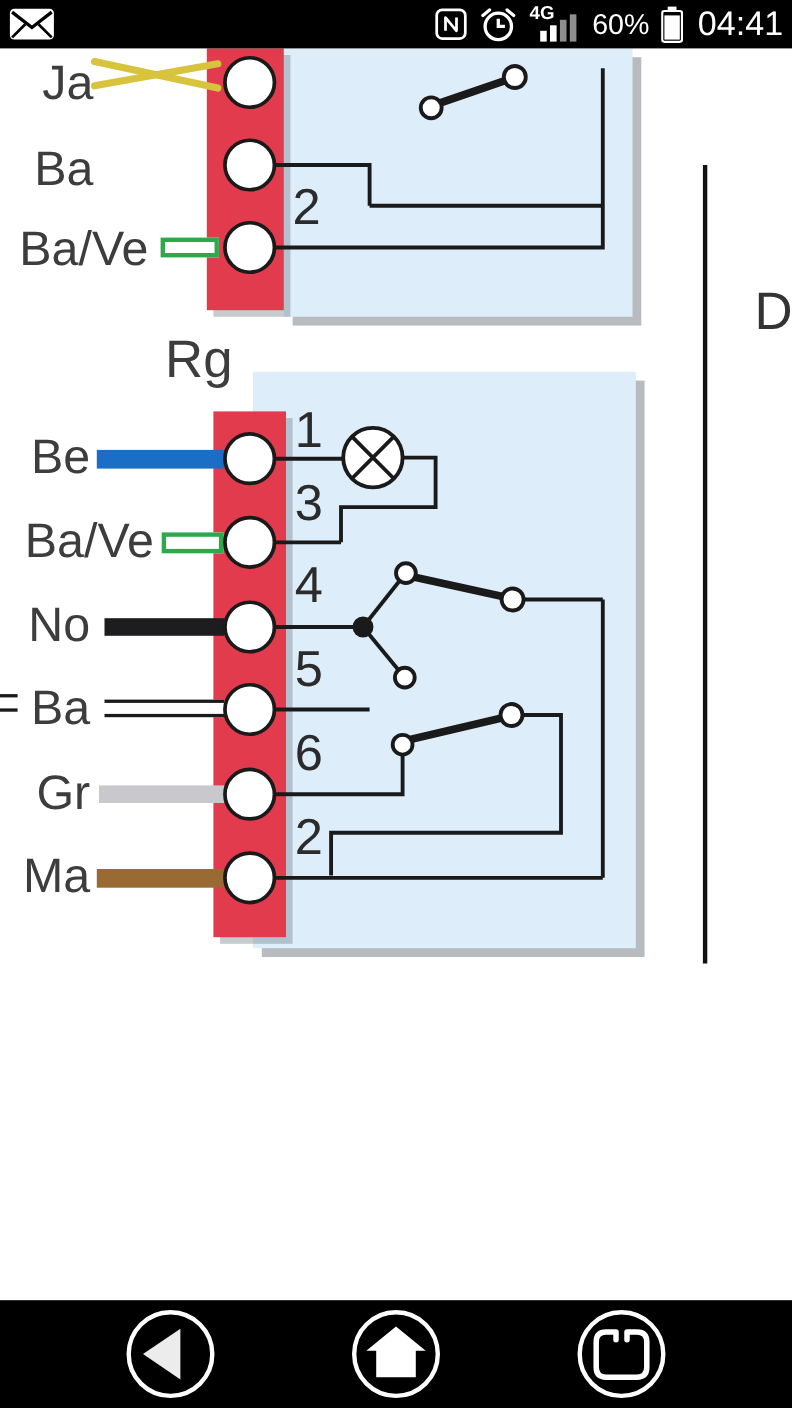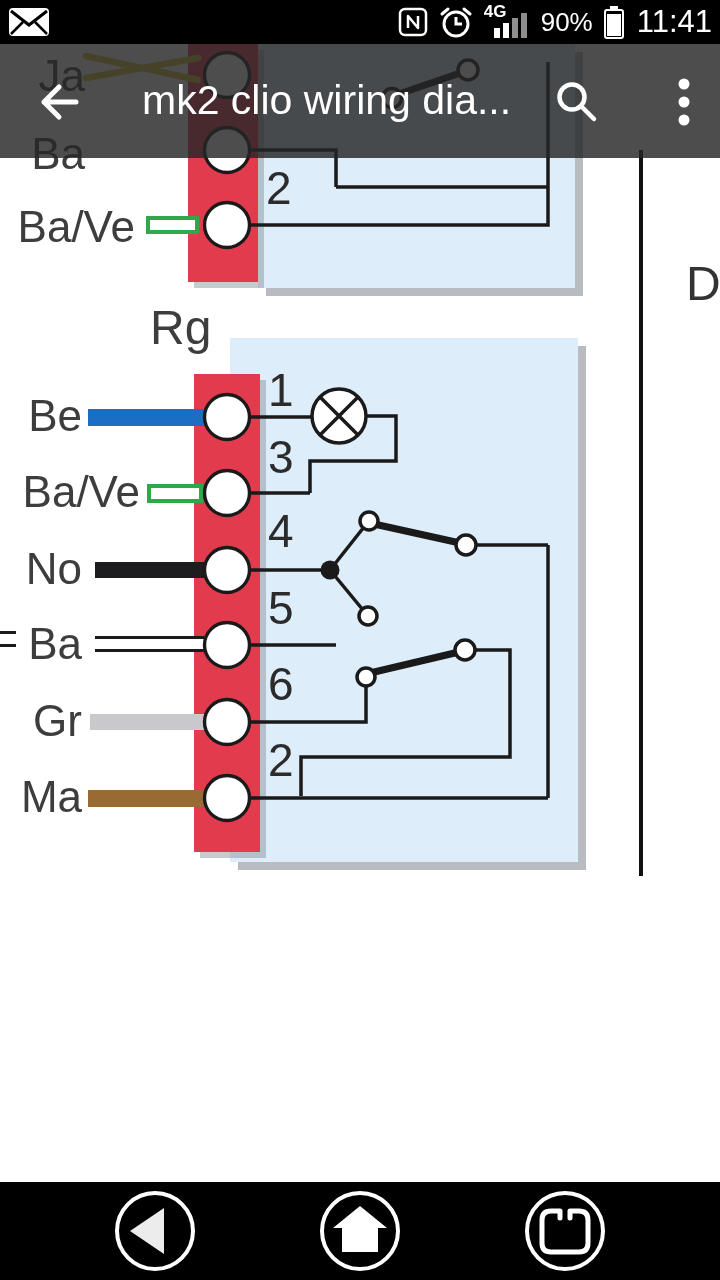--- a/index.html
+++ b/index.html
@@ -179,35 +179,20 @@
         <circle class="pin" cx="227" cy="493" r="22.5"></circle>
         <circle class="pin" cx="227" cy="570" r="22.5"></circle>
         <circle class="pin" cx="227" cy="645" r="22.5"></circle>
         <circle class="pin" cx="227" cy="722" r="22.5"></circle>
         <circle class="pin" cx="227" cy="798" r="22.5"></circle>
       </g>
 
       <line class="divline" x1="641" y1="150" x2="641" y2="876"></line>
     </svg>
 
-    <div class="app-bar">
-      <svg class="ab-back" width="48" height="44">
-        <path d="M42,22 H10 M10,22 L25,7 M10,22 L25,37" stroke="#fff" stroke-width="5" fill="none" stroke-linecap="round" stroke-linejoin="round"></path>
-      </svg>
-      <div class="ab-title">mk2 clio wiring dia...</div>
-      <svg class="ab-search" width="48" height="48">
-        <circle cx="20" cy="20" r="12.5" stroke="#fff" stroke-width="4.5" fill="none"></circle>
-        <line x1="29" y1="29" x2="42" y2="42" stroke="#fff" stroke-width="4.5" stroke-linecap="round"></line>
-      </svg>
-      <svg class="ab-more" width="40" height="56">
-        <circle cx="20" cy="10" r="5.5" fill="#fff"></circle>
-        <circle cx="20" cy="28" r="5.5" fill="#fff"></circle>
-        <circle cx="20" cy="46" r="5.5" fill="#fff"></circle>
-      </svg>
-    </div>
   </main>
 
   <header class="status-bar">
     <svg width="42" height="30">
       <rect x="1" y="1" width="40" height="28" rx="4" fill="#fff"></rect>
       <path d="M3,4 L21,18 L39,4" stroke="#000" stroke-width="3" fill="none"></path>
       <path d="M3,27 L15,15 M39,27 L27,15" stroke="#000" stroke-width="2.5" fill="none"></path>
     </svg>
     <div class="sb-spacer"></div>
     <div class="sb-right">
@@ -222,27 +207,27 @@
       </svg>
       <div class="sig-wrap">
         <span class="sig-net">4G</span>
         <svg class="sig-bars" width="36" height="28">
           <rect x="0" y="18" width="6" height="10" fill="#fff"></rect>
           <rect x="9" y="13" width="6" height="15" fill="#fff"></rect>
           <rect x="18" y="8" width="6" height="20" fill="#8e8e8e"></rect>
           <rect x="27" y="3" width="6" height="25" fill="#8e8e8e"></rect>
         </svg>
       </div>
-      <span class="sb-pct">90%</span>
+      <span class="sb-pct">60%</span>
       <svg width="20" height="34">
         <rect x="6" y="1" width="8" height="4" fill="#fff"></rect>
         <rect x="1" y="5" width="18" height="28" rx="2" stroke="#fff" stroke-width="2" fill="none"></rect>
         <rect x="3" y="9" width="14" height="22" fill="#fff"></rect>
       </svg>
-      <span class="sb-time">11:41</span>
+      <span class="sb-time">04:41</span>
     </div>
   </header>
 
   <nav class="nav-bar">
     <svg class="nav-btn nav-back" width="90" height="90">
       <circle cx="45" cy="45" r="38" stroke="#fff" stroke-width="4" fill="none"></circle>
       <polygon points="54,22 54,68 20,45" fill="#ececec"></polygon>
     </svg>
     <svg class="nav-btn nav-home" width="90" height="90">
       <circle cx="45" cy="45" r="38" stroke="#fff" stroke-width="4" fill="none"></circle>

